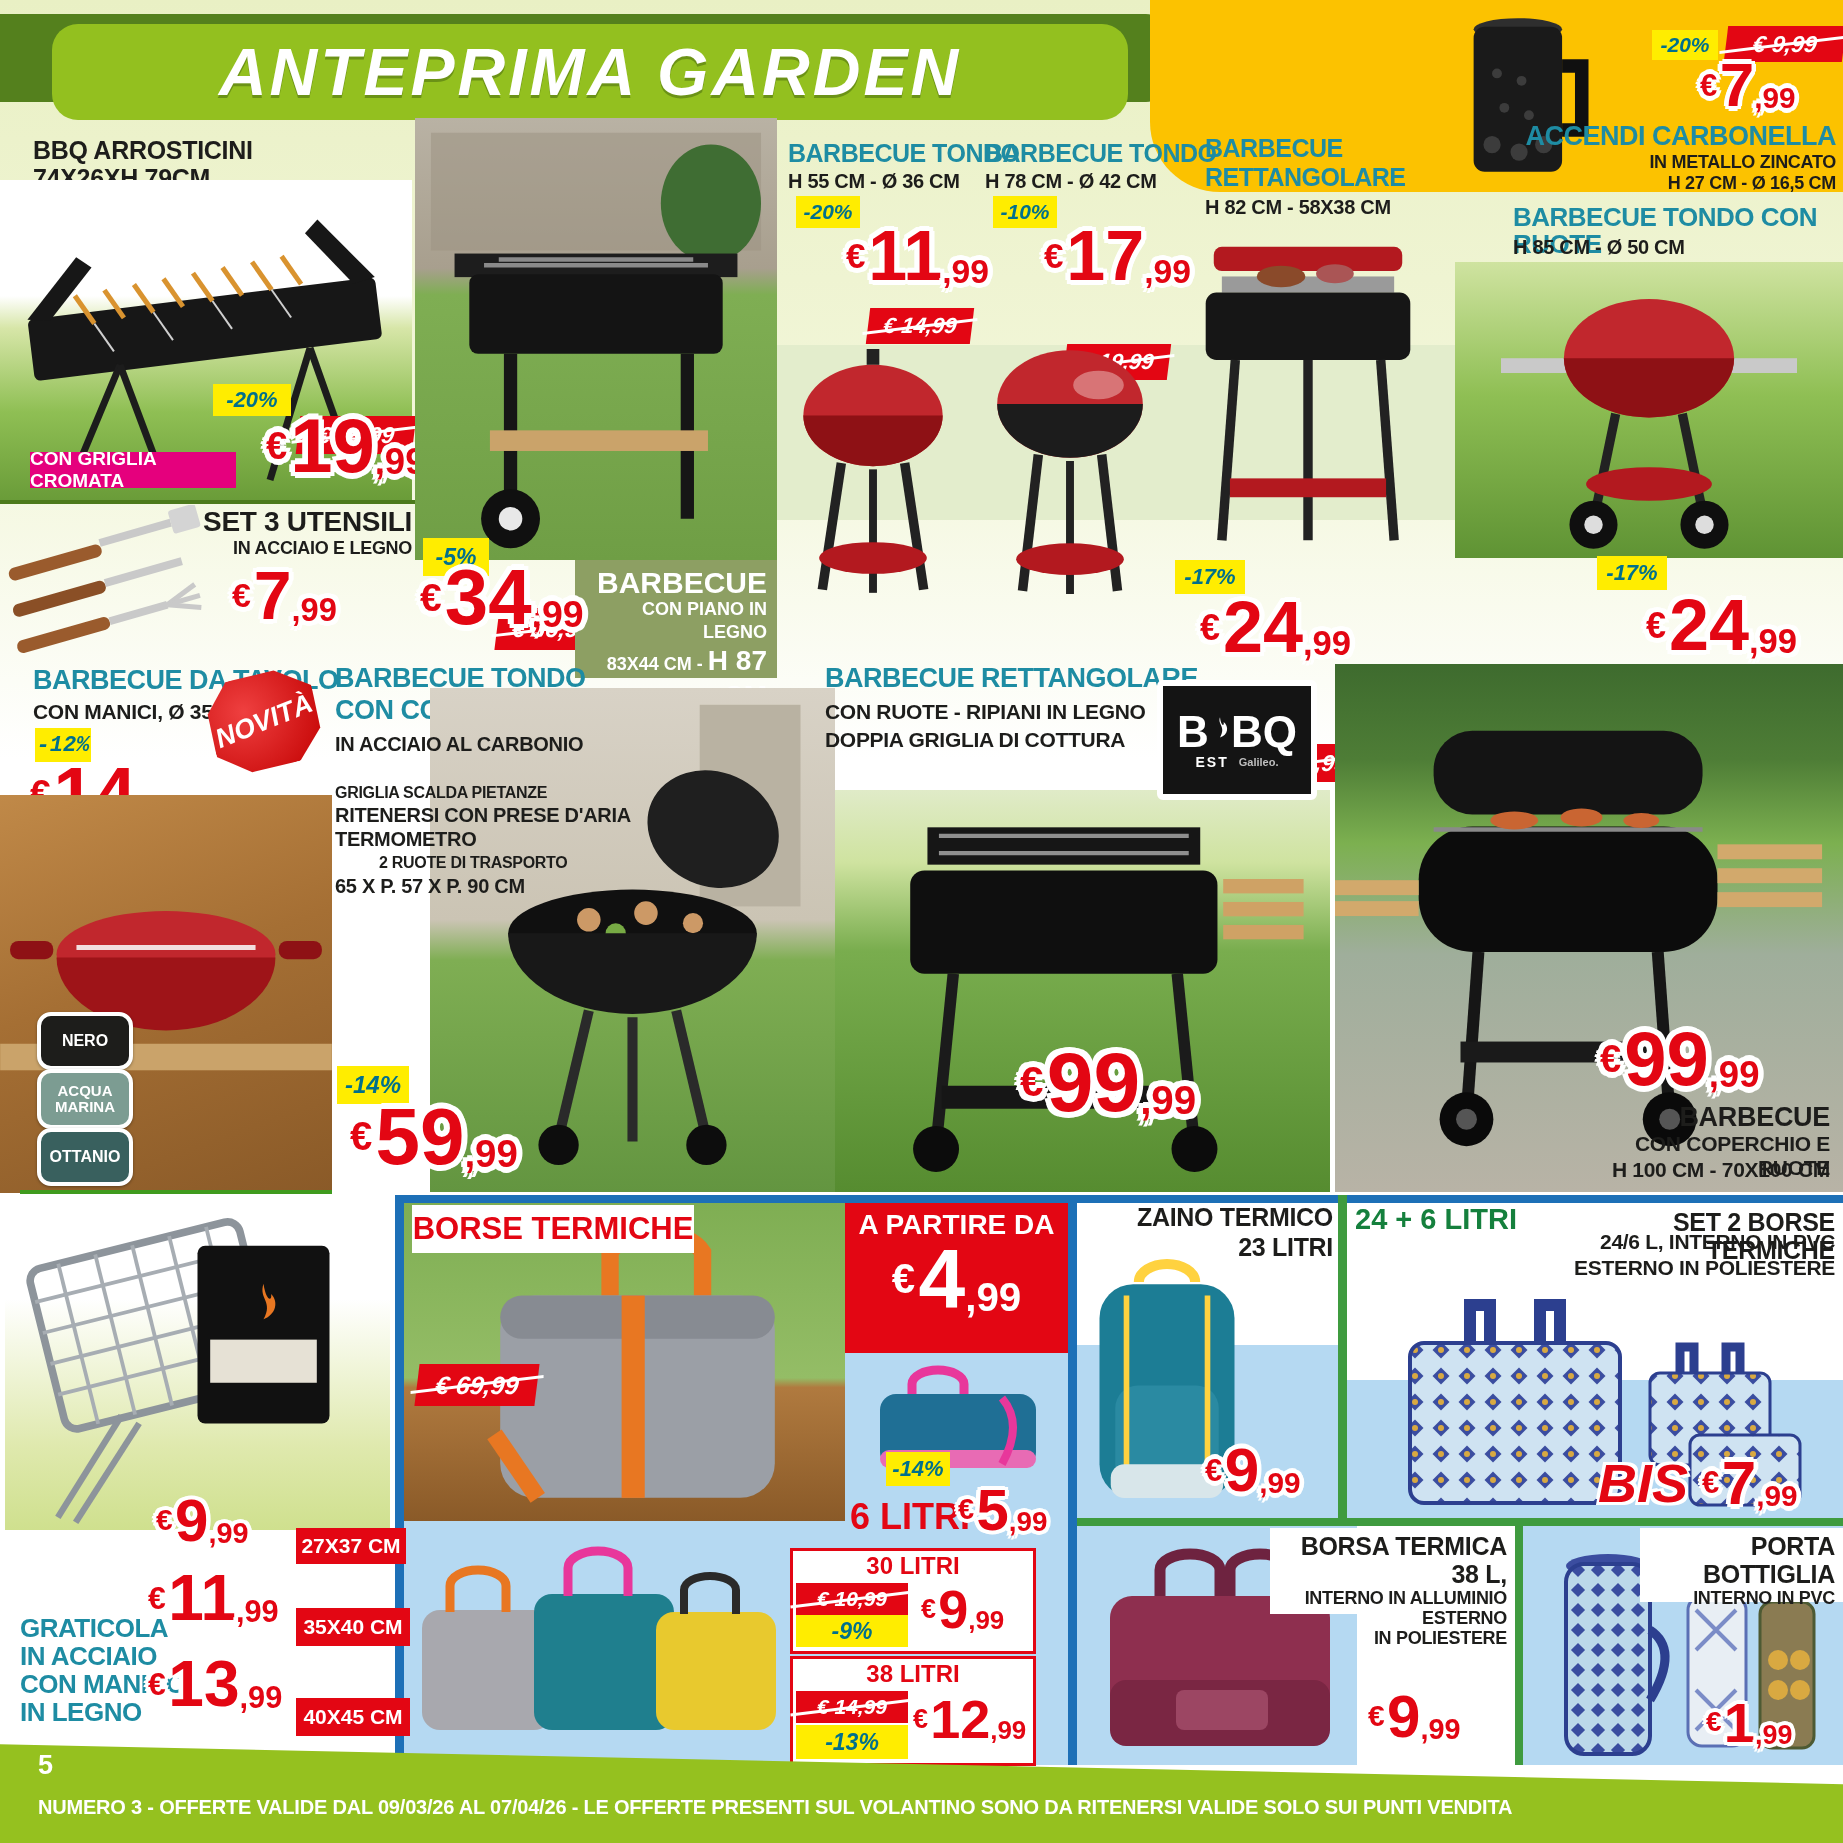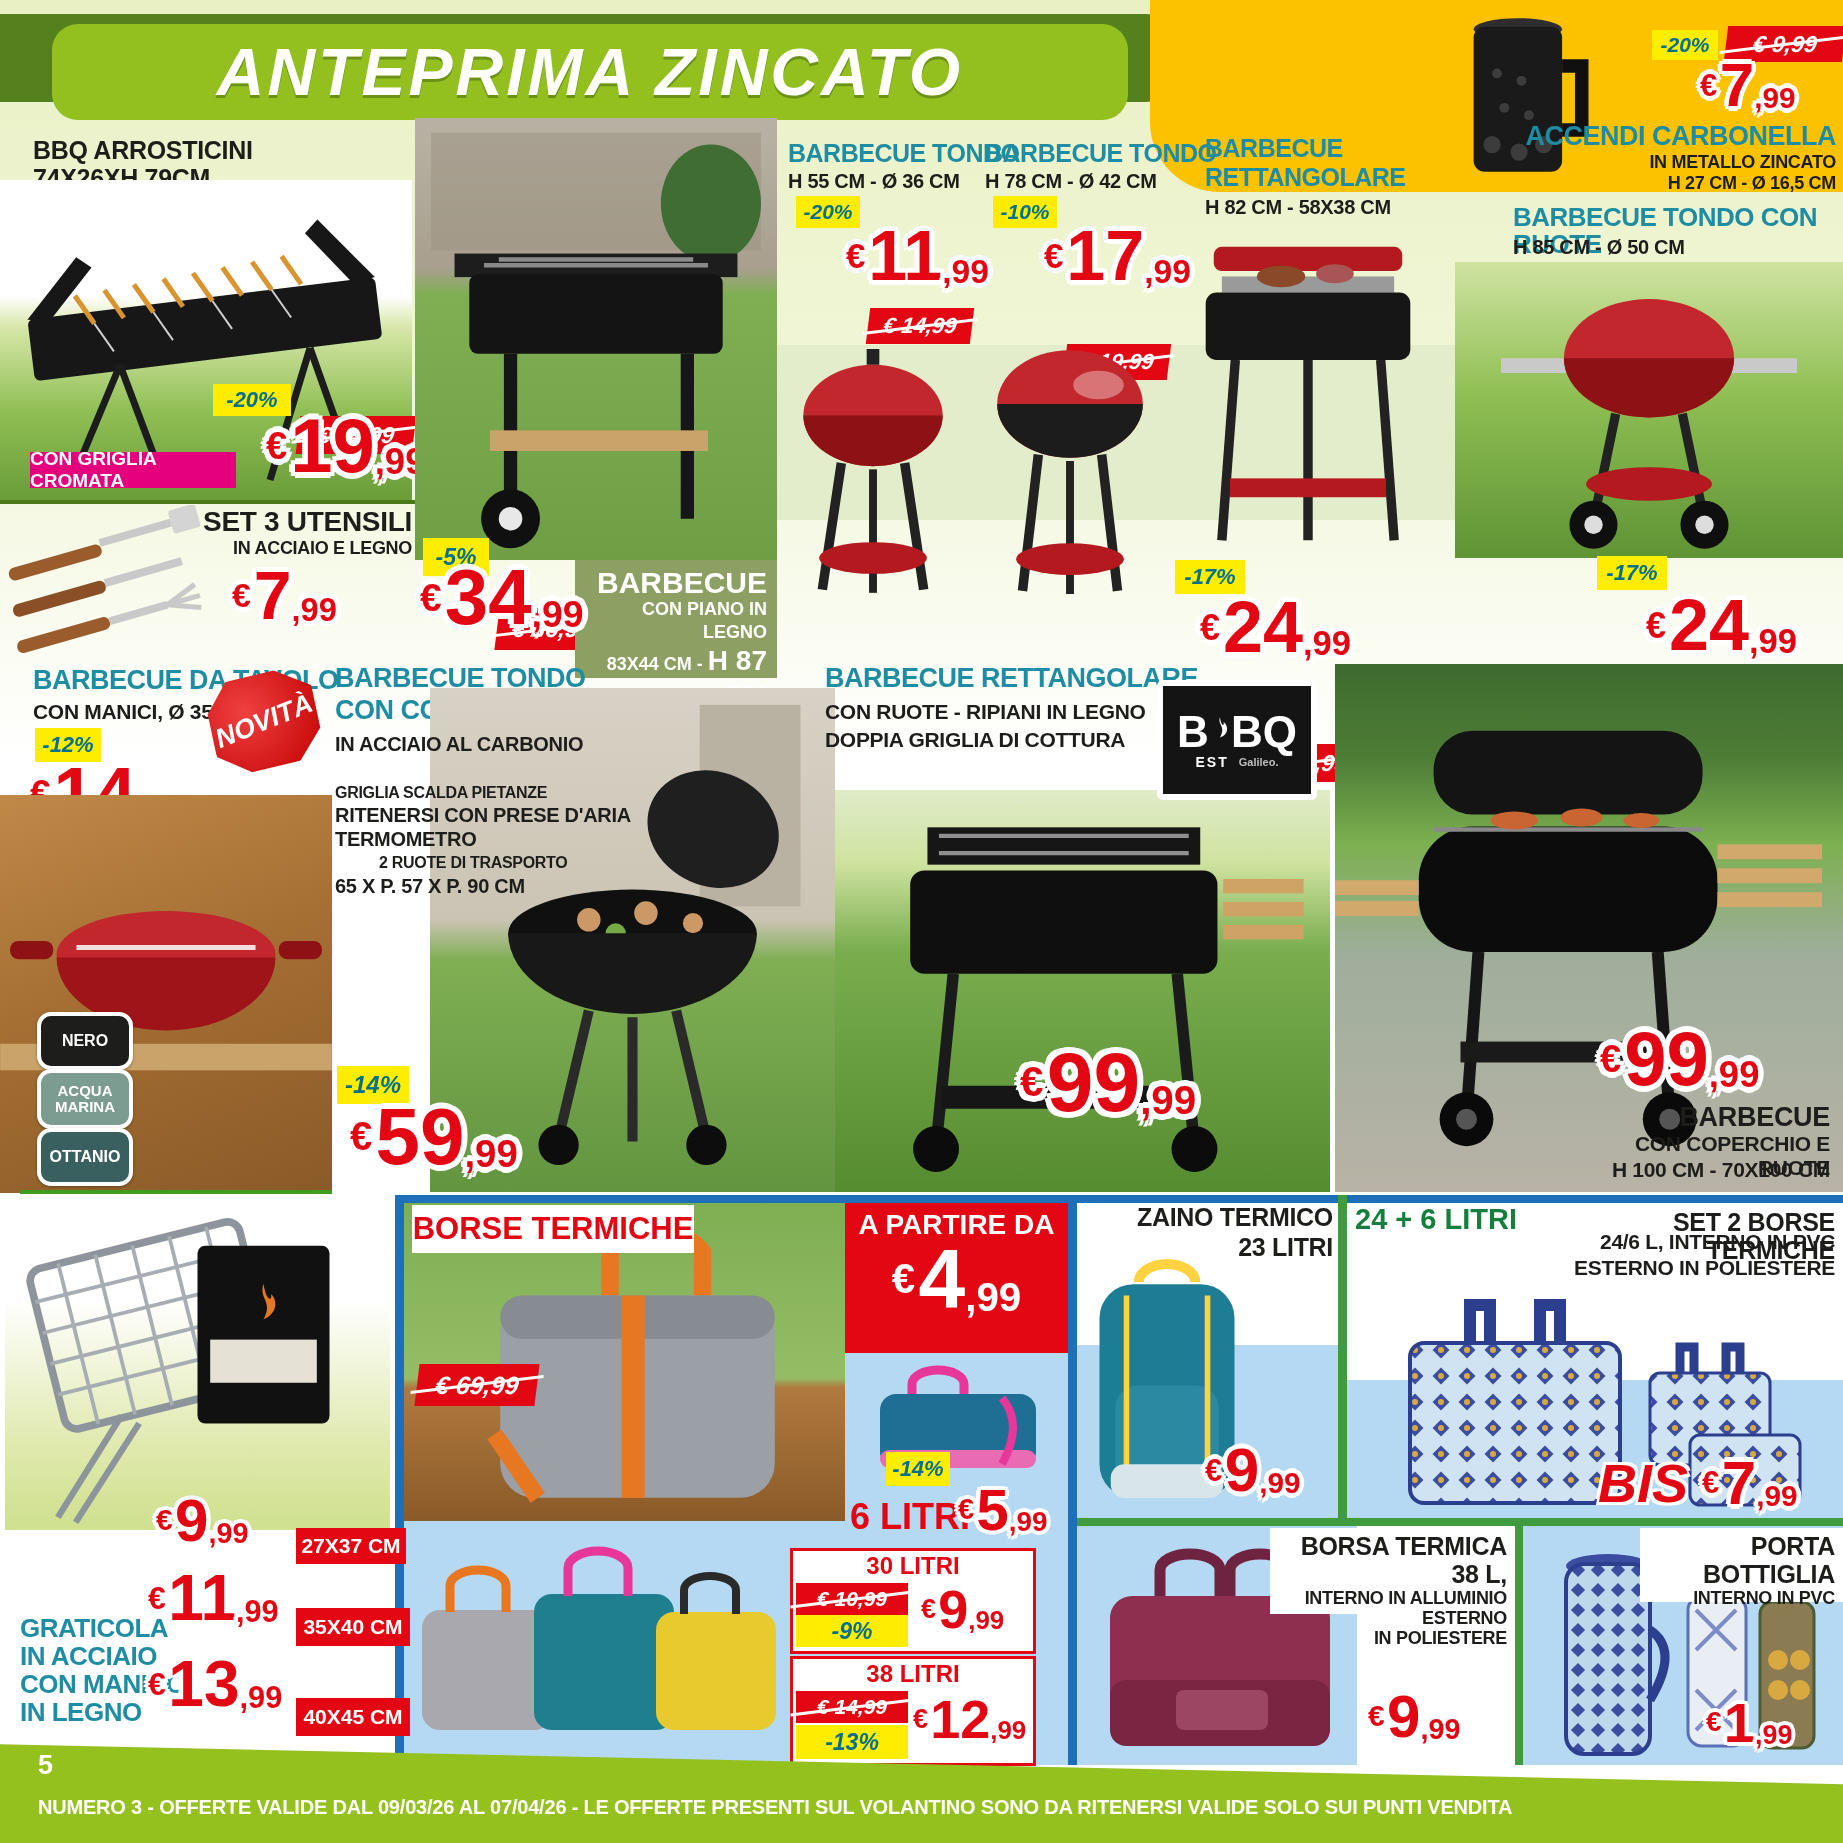--- a/index.html
+++ b/index.html
@@ -37,21 +37,21 @@
 </head>
 <body>
 
 <div id="flyer">
 
   <div class="abs" style="left:0;top:0;width:1843px;height:760px;background:linear-gradient(180deg,#e9f0c4 0%,#f2f6d9 55%,#ffffff 100%);"></div>
   <div class="abs" style="left:770px;top:345px;width:690px;height:175px;background:#e3edcc;"></div>
 
   <div class="abs" style="left:0;top:14px;width:1162px;height:88px;background:#54801d;border-radius:0 16px 16px 0;"></div>
   <div class="abs" style="left:52px;top:24px;width:1076px;height:96px;background:#93c01f;border-radius:26px;display:flex;align-items:center;justify-content:center;">
-    <span style="color:#fff;font-weight:bold;font-style:italic;font-size:66px;letter-spacing:3px;text-shadow:0 3px 0 rgba(60,90,10,.45);">ANTEPRIMA ZINCATO</span>
+    <span style="color:#fff;font-weight:bold;font-style:italic;font-size:66px;letter-spacing:3px;text-shadow:0 3px 0 rgba(60,90,10,.45);">ANTEPRIMA GARDEN</span>
   </div>
 
   <div class="abs" style="left:1150px;top:0;width:693px;height:192px;background:#fcc200;border-radius:0 0 0 70px;"></div>
   <div class="ph" style="left:1448px;top:12px;width:152px;height:172px;">
     <svg viewBox="0 0 120 140">
       <ellipse cx="55" cy="14" rx="36" ry="9" fill="#2e2e2e"></ellipse>
       <rect x="19" y="12" width="72" height="118" rx="9" fill="#1a1a1a"></rect>
       <circle cx="38" cy="50" r="4" fill="#3c3c3c"></circle>
         <circle cx="58" cy="56" r="4" fill="#3c3c3c"></circle>
       <circle cx="44" cy="78" r="4" fill="#3c3c3c"></circle>
@@ -294,21 +294,21 @@
     <span>€ 29,99</span>
   </div>
   <div class="price abs" style="left:1646px;top:596px;font-size:72px;">
       <span class="eur">€</span>
       <span class="int">24</span>
       <span class="dec">,99</span>
     </div>
 
   <div class="tt abs" style="left:33px;top:666px;font-size:27px;">BARBECUE DA TAVOLO</div>
   <div class="sp abs" style="left:33px;top:700px;font-size:21px;">CON MANICI, Ø 35X27CM</div>
-  <div class="chip abs" style="left:35px;top:728px;width:66px;height:34px;font-size:22px;">
+  <div class="chip abs" style="left:35px;top:728px;width:56px;height:34px;font-size:22px;font-family:Liberation Mono, monospace;">
     <span>-12%</span>
   </div>
   <div class="strike abs" style="left:109px;top:724px;width:108px;height:38px;font-size:23px;">
     <span>€ 16,99</span>
   </div>
   <div class="novita abs" style="left:208px;top:672px;width:112px;height:98px;">
     <span style="font-size:27px;">NOVITÀ</span>
   </div>
   <div class="price abs" style="left:30px;top:764px;font-size:74px;">
       <span class="eur">€</span>

